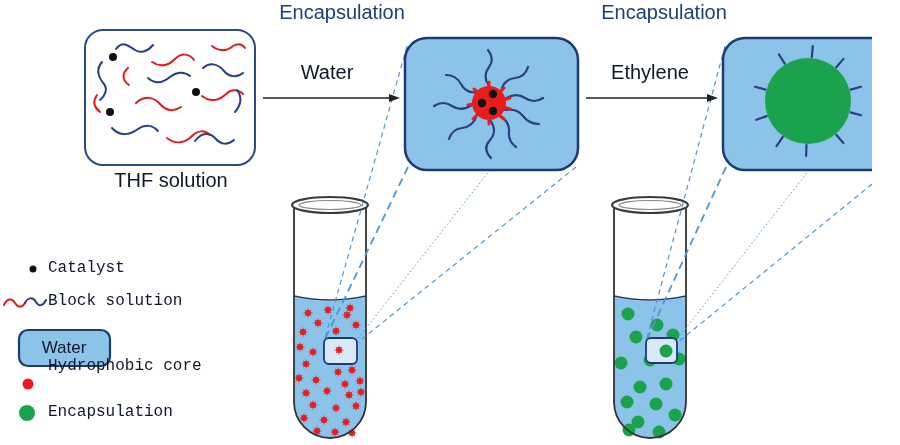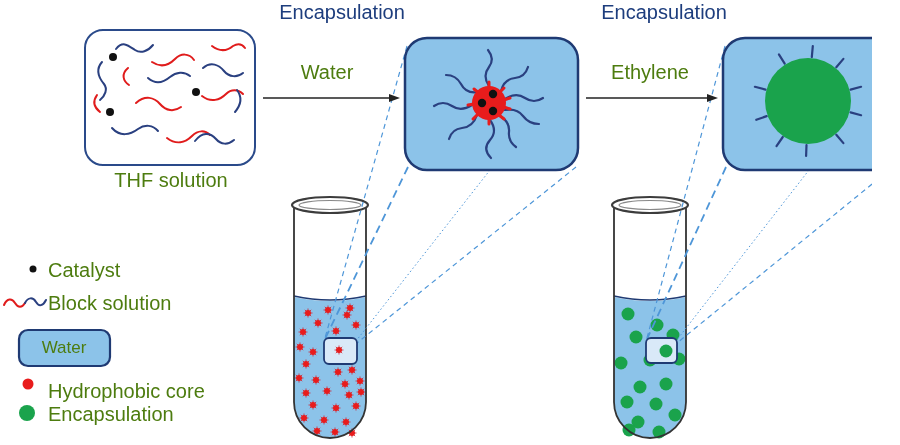--- a/index.html
+++ b/index.html
@@ -1,24 +1,24 @@
 <!DOCTYPE html>
 <html><head>
 <meta charset="utf-8">
 <style>
   html,body{margin:0;padding:0;background:#fff;}
   .canvas{position:relative;width:872px;height:445px;background:#fff;overflow:hidden;
           font-family:"Liberation Sans",sans-serif;}
   .canvas svg{position:absolute;left:0;top:0;}
-  .lbl{position:absolute;white-space:nowrap;color:#4d7c0f;line-height:1.05;}
+  .lbl{position:absolute;white-space:nowrap;color:#0f172a;line-height:1.05;}
   .ctr{transform:translateX(-50%);}
   .heading{color:#1d3d7d;font-size:20px;}
   .arrowlbl{font-size:20px;}
   .thflbl{font-size:20px;}
-  .leglbl{font-size:20px;}
+  .leglbl{font-size:16px;font-family:Liberation Mono, monospace;}
   .waterlbl{font-size:17px;}
 </style>
 </head>
 <body>
 
 <div class="canvas">
 
 <svg width="900" height="445" viewBox="0 0 900 445">
   <defs>
     <g id="msm">
@@ -219,16 +219,16 @@
 
 <div class="lbl heading ctr" style="left:342px;top:2px;">Encapsulation</div>
 <div class="lbl heading ctr" style="left:664px;top:2px;">Encapsulation</div>
 <div class="lbl arrowlbl ctr" style="left:327px;top:62px;">Water</div>
 <div class="lbl thflbl ctr" style="left:171px;top:170px;">THF solution</div>
 <div class="lbl arrowlbl ctr" style="left:650px;top:62px;">Ethylene</div>
 
 <div class="lbl leglbl" style="left:48px;top:260px;">Catalyst</div>
 <div class="lbl leglbl" style="left:48px;top:293px;">Block solution</div>
 <div class="lbl waterlbl ctr" style="left:64px;top:339px;">Water</div>
-<div class="lbl leglbl" style="left:48px;top:381px;">Hydrophobic core</div>
+<div class="lbl leglbl" style="left:48px;top:358px;">Hydrophobic core</div>
 <div class="lbl leglbl" style="left:48px;top:404px;">Encapsulation</div>
 
 </div>
 
 </body></html>

